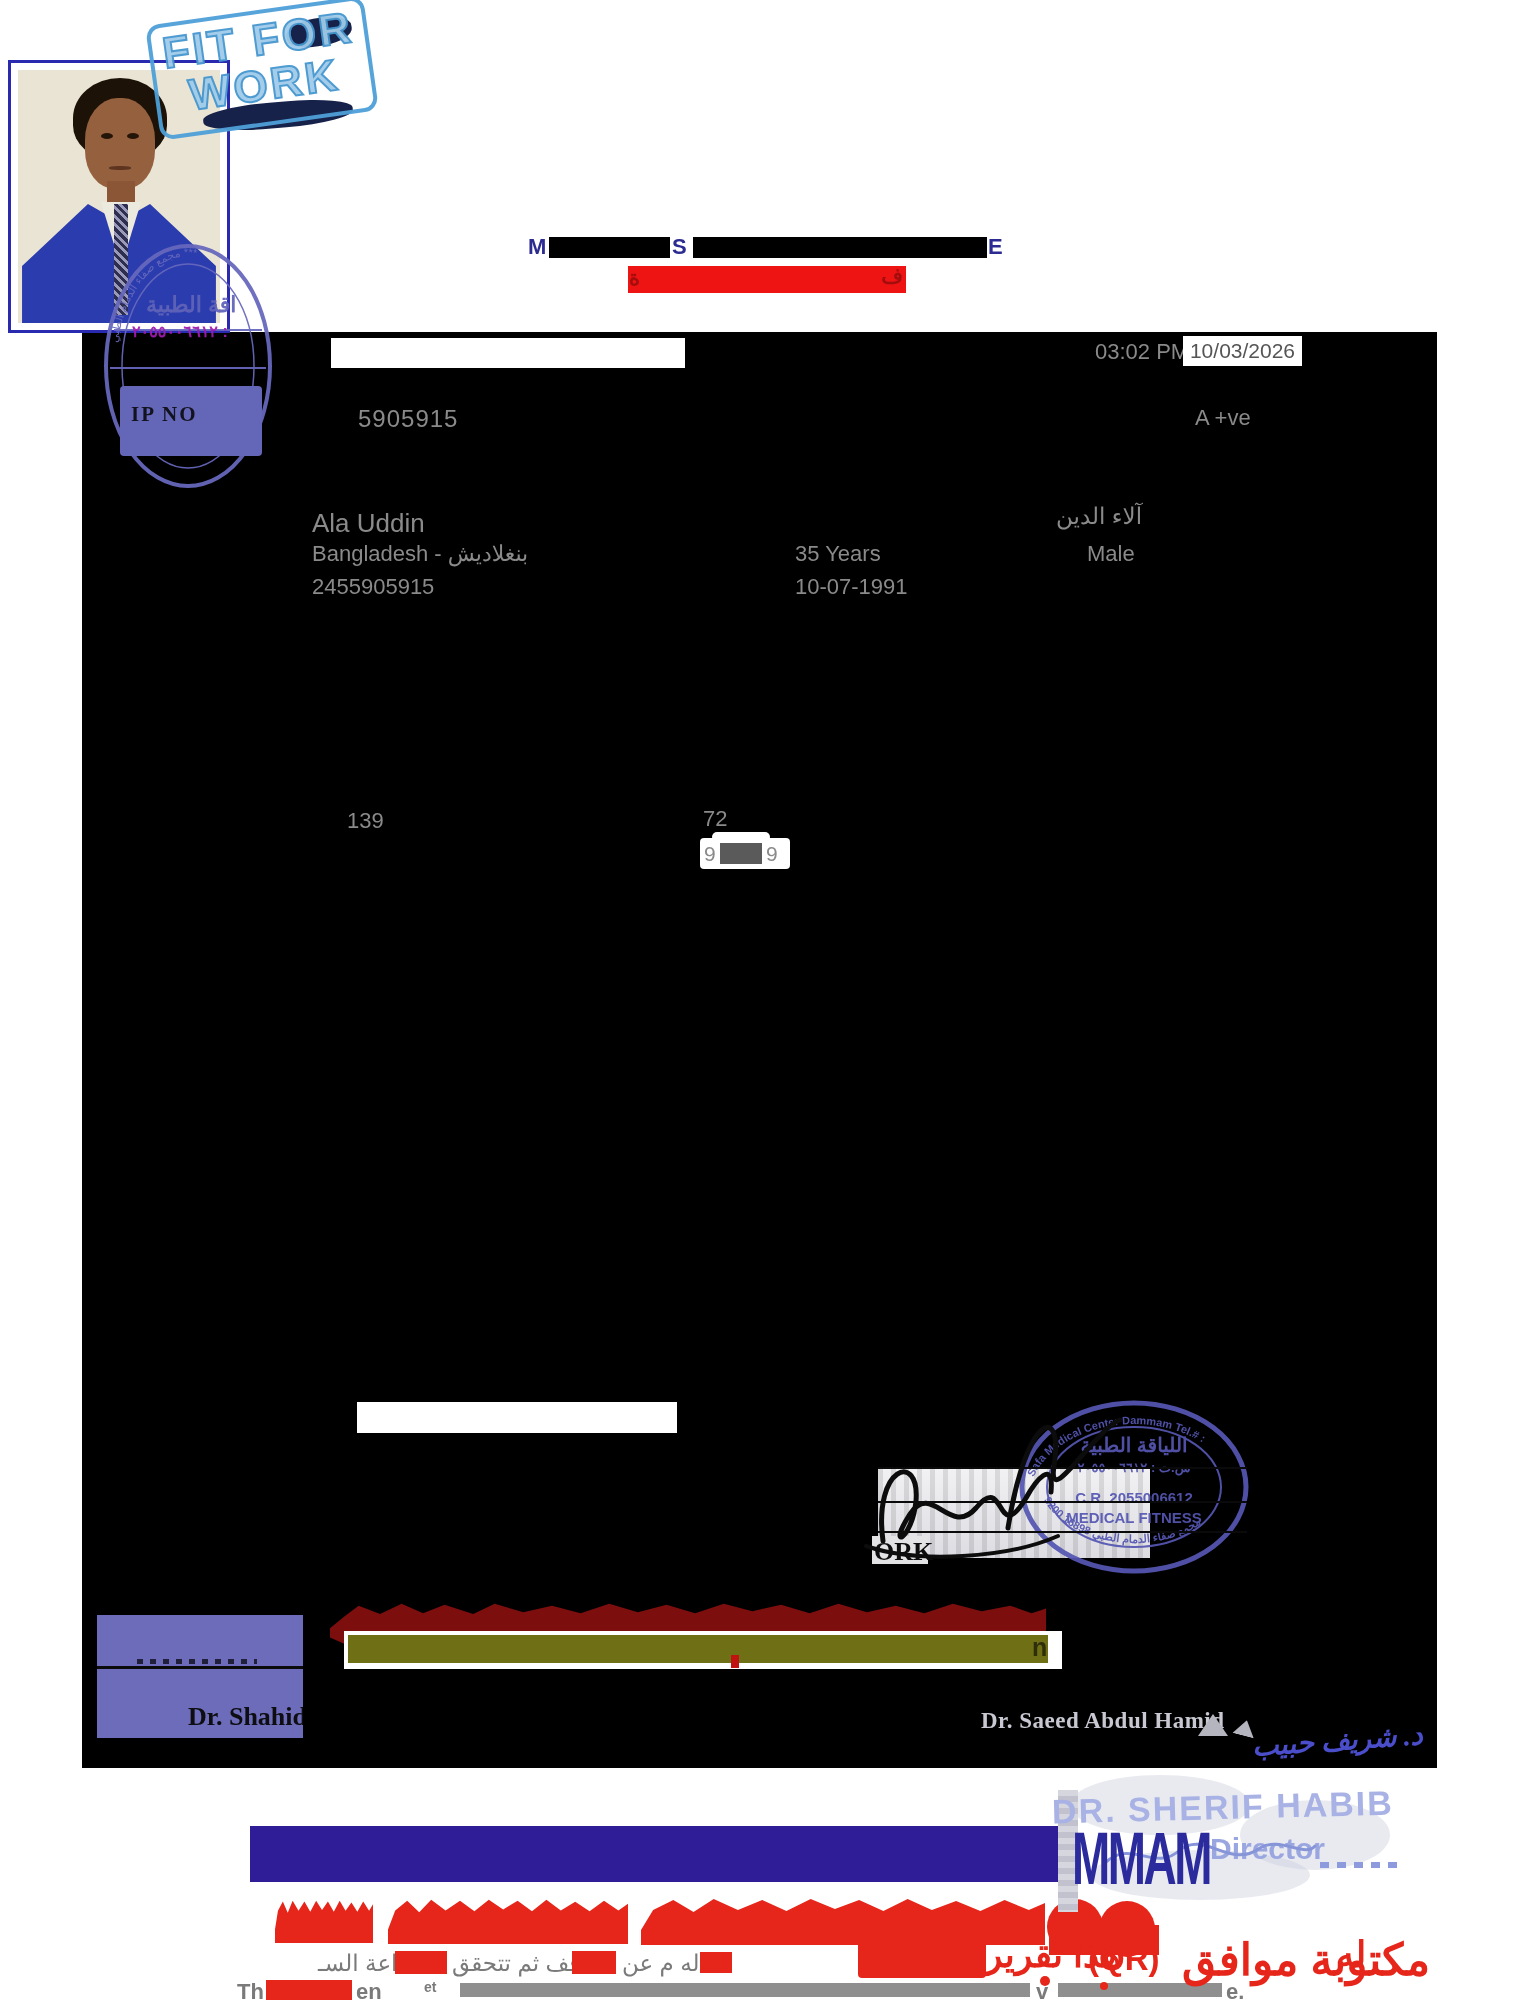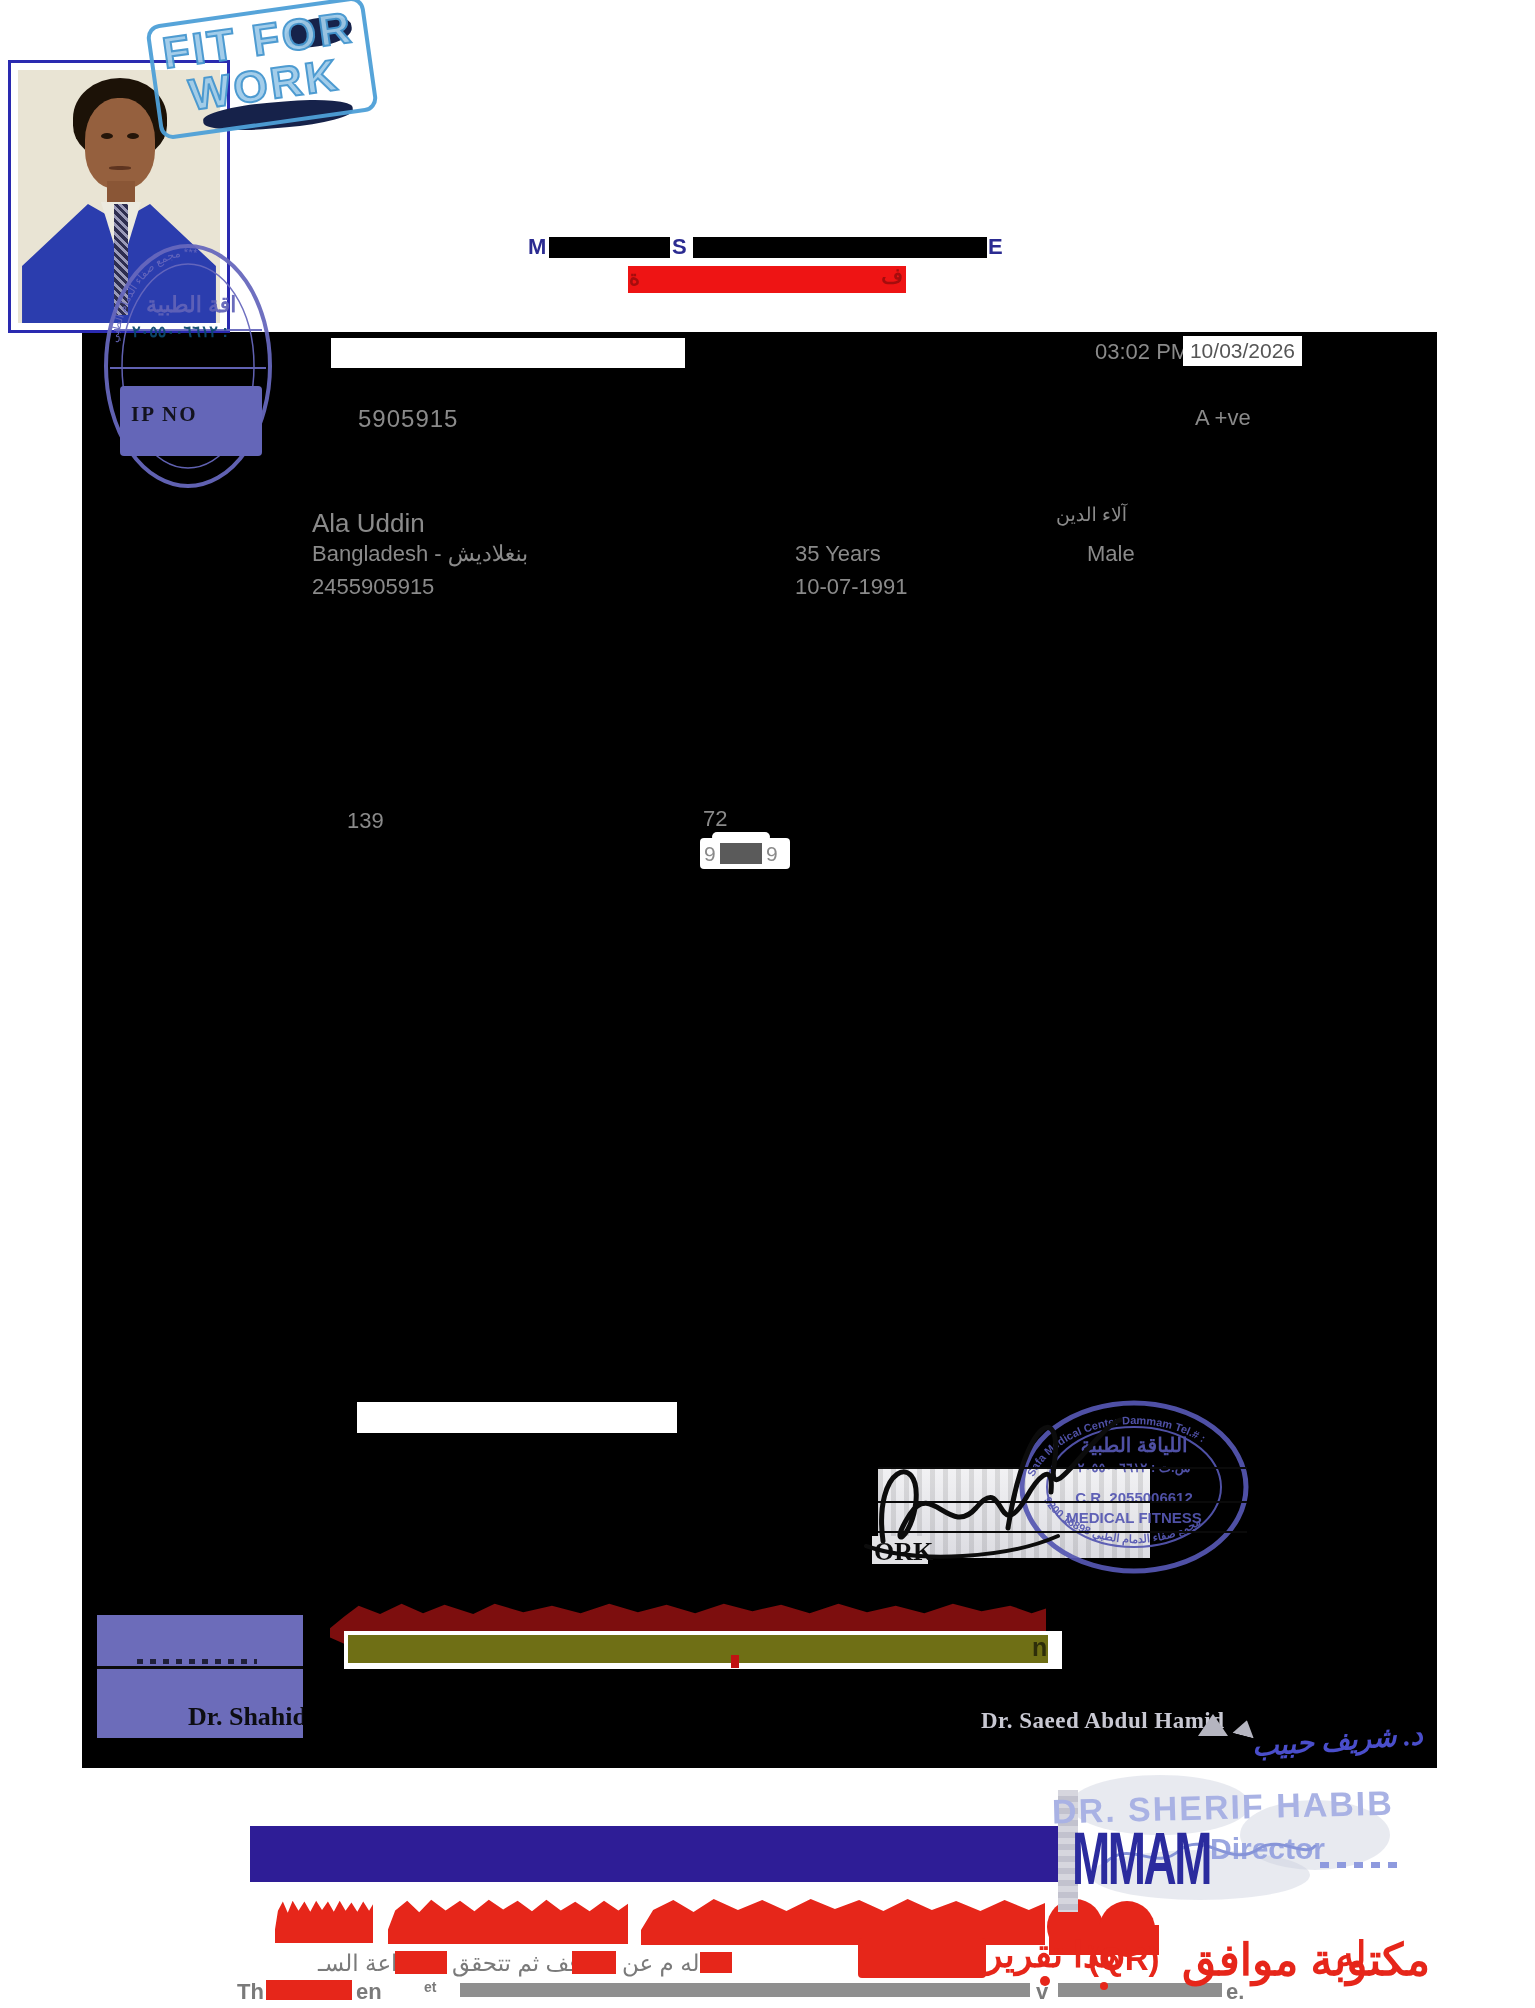--- a/index.html
+++ b/index.html
@@ -76,29 +76,29 @@
           <path id="pRoundTop" d="M 16 126 A 72 110 0 0 1 160 126"></path>
         </defs>
       <text font-size="11" fill="#6768bd" font-family="Liberation Sans,sans-serif">
         <textPath href="#pRoundTop" startOffset="8%">مجمع صفاء الدمام الطبي ***</textPath>
       </text>
       <line x1="14" y1="90" x2="162" y2="90" stroke="#6768bd" stroke-width="2"></line>
       <line x1="10" y1="128" x2="166" y2="128" stroke="#6768bd" stroke-width="2"></line>
       <rect x="20" y="146" width="142" height="70" rx="4" fill="#6b6dc4"></rect>
     </svg>
     <span class="a" style="left:46px;top:52px;font-size:22px;font-weight:bold;color:#6163b8;">اقة الطبية</span>
-    <span class="a" style="left:32px;top:82px;font-size:16px;font-weight:bold;color:#0c4a6e;">٢٠٥٥٠٠٦٦١٢ :</span>
+    <span class="a" style="left:32px;top:82px;font-size:16px;font-weight:bold;color:#a21caf;">٢٠٥٥٠٠٦٦١٢ :</span>
   </div>
 
   <div class="a ser" style="left:131px;top:402px;font-size:21px;font-weight:bold;color:#13131f;z-index:46;letter-spacing:2px;">IP NO</div>
   <div class="a gray" style="left:358px;top:405px;font-size:24px;letter-spacing:1px;z-index:5;">5905915</div>
   <div class="a gray" style="left:1195px;top:405px;font-size:22px;z-index:5;">A +ve</div>
 
   <div class="a gray" style="left:312px;top:508px;font-size:26px;z-index:5;">Ala Uddin</div>
-  <div class="a gray" style="left:1056px;top:503px;font-size:19px;z-index:5;">آلاء الدين</div>
+  <div class="a gray" style="left:1056px;top:503px;font-size:23px;z-index:5;">آلاء الدين</div>
   <div class="a gray" style="left:312px;top:541px;font-size:22px;z-index:5;">Bangladesh - بنغلاديش</div>
   <div class="a gray" style="left:795px;top:541px;font-size:22px;z-index:5;">35 Years</div>
   <div class="a gray" style="left:1087px;top:541px;font-size:22px;z-index:5;">Male</div>
   <div class="a gray" style="left:312px;top:574px;font-size:22px;z-index:5;">2455905915</div>
   <div class="a gray" style="left:795px;top:574px;font-size:22px;z-index:5;">10-07-1991</div>
 
   <div class="a gray" style="left:347px;top:808px;font-size:22px;z-index:5;">139</div>
   <div class="a gray" style="left:703px;top:806px;font-size:22px;z-index:5;">72</div>
   <div class="a wbox" style="left:700px;top:838px;width:90px;height:31px;border-radius:4px;z-index:5;">
     <div class="a wbox" style="left:12px;top:-6px;width:58px;height:10px;border-radius:5px;"></div>

